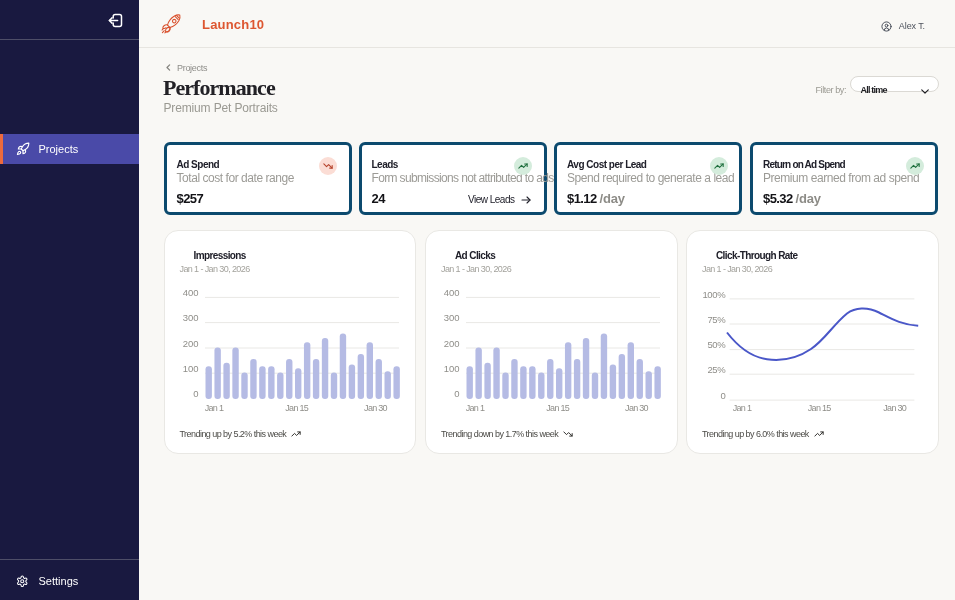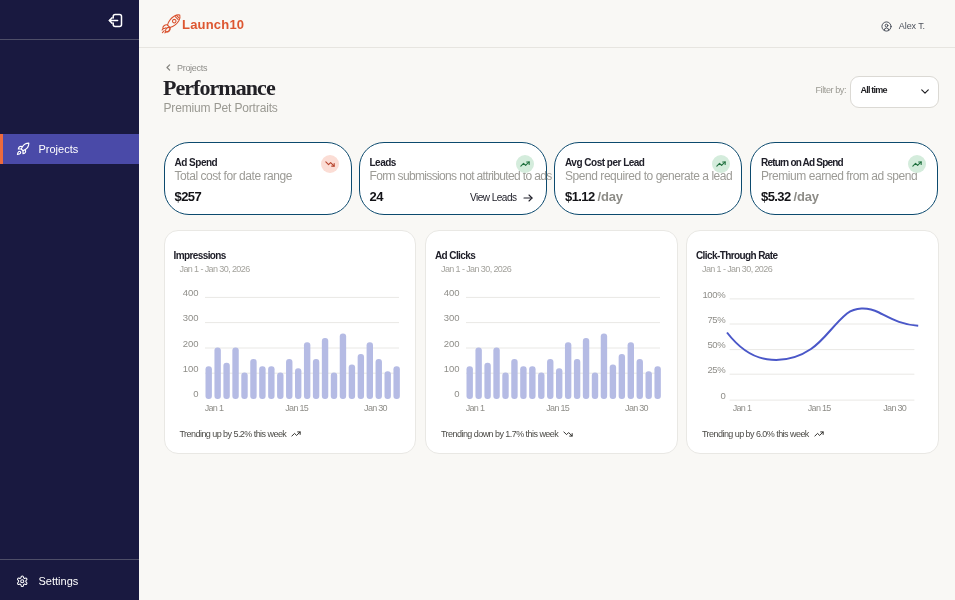--- a/index.html
+++ b/index.html
@@ -16,49 +16,49 @@
 .ni-new { top:58.5px; }
 .ni-dash { top:100px; }
 .ni-proj { top:134px; background:#4a4aa8; border-left:3px solid #ed6a3d; }
 .ni-proj span { left:35.5px; }
 .sb-sep { position:absolute; left:0; top:559px; width:139px; border-top:1px solid #4e4e68; }
 .ni-set { top:566px; }
 
 
 .header { position:absolute; left:139px; top:0; width:816px; height:48px; background:#f9f8f5; border-bottom:1px solid #e7e5e0; }
 .logo { position:absolute; left:21px; top:0; height:48px; display:flex; align-items:center; }
-.logo-text { color:#dd5630; font-size:13px; font-weight:700; letter-spacing:.2px; margin-left:0; }
+.logo-text { color:#dd5630; font-size:13px; font-weight:700; letter-spacing:.2px; margin-left:20px; }
 .user { position:absolute; right:30px; top:0; height:52px; display:flex; align-items:center; color:#4c515b; font-size:9px; font-weight:500; letter-spacing:-.1px; }
 .user svg { margin-right:7px; }
 
 
 .crumb { position:absolute; left:164px; top:62.5px; color:#8e8d89; font-size:9px; letter-spacing:-.3px; display:flex; align-items:center; }
 .crumb svg { margin-right:4px; }
 h1 { position:absolute; left:163px; top:75px; font-family:"Liberation Serif", serif; font-size:22px; font-weight:700; color:#222126; letter-spacing:-.95px; }
 .subtitle { position:absolute; left:163.5px; top:100.5px; color:#9a9992; font-size:12px; letter-spacing:-.15px; }
 .filterlabel { position:absolute; left:760px; top:85px; width:86px; text-align:right; color:#9a9992; font-size:9px; letter-spacing:-.4px; }
-.selectbox { position:absolute; left:849.5px; top:76px; width:89px; height:32px; background:#fff; border:1px solid #dbd9d4; border-radius:9px; }
+.selectbox { position:absolute; left:849.5px; top:76px; width:89px; height:16px; background:#fff; border:1px solid #dbd9d4; border-radius:9px; }
 .selectbox b { position:absolute; left:10px; top:7.5px; font-size:9px; color:#1d1d21; font-weight:700; letter-spacing:-.8px; }
 .selectbox svg { position:absolute; right:8px; top:9.5px; }
 
 
-.stat { position:absolute; top:142px; width:188px; height:73px; background:#fff; border:1px solid #0c4a6e; border-radius:25px; }
+.stat { position:absolute; top:142px; width:188px; height:73px; background:#fff; border:3px solid #0c4a6e; border-radius:6px; }
 .stat .t { position:absolute; left:10px; top:14px; font-size:10px; font-weight:700; color:#20202a; letter-spacing:-.5px; }
 .stat .d { position:absolute; left:10px; top:25.5px; font-size:12px; color:#9c9b96; letter-spacing:-.45px; white-space:nowrap; }
 .stat .v { position:absolute; left:10px; top:46px; font-size:13px; font-weight:700; color:#131317; letter-spacing:-.6px; }
 .stat .v small { font-size:13px; font-weight:700; color:#8d8c87; letter-spacing:-.2px; }
 .badge { position:absolute; right:11.5px; top:11.5px; width:18px; height:18px; border-radius:50%; display:flex; align-items:center; justify-content:center; }
 .badge.red { background:#fbddd5; }
 .badge.green { background:#d4ecdc; }
 .viewleads { position:absolute; right:12px; top:48.5px; font-size:10px; font-weight:500; color:#20202a; letter-spacing:-.5px; display:flex; align-items:center; }
 .viewleads svg { margin-left:5px; }
 
 
 .chart { position:absolute; top:230px; width:252.5px; height:224px; background:#fff; border:1px solid #e9e8e4; border-radius:14px; }
-.chart .t { position:absolute; left:9px; top:18.5px; font-size:10px; font-weight:700; color:#20202a; letter-spacing:-.6px; }
+.chart .t { position:absolute; left:29px; top:18.5px; font-size:10px; font-weight:700; color:#20202a; letter-spacing:-.6px; }
 .chart .d { position:absolute; left:15px; top:33px; font-size:9px; color:#a3a29c; letter-spacing:-.6px;text-align:right; }
 .chart .foot { position:absolute; left:15px; top:197.5px; font-size:9px; color:#4c4b47; letter-spacing:-.55px; display:flex; align-items:center; }
 .chart .foot svg { margin-left:5px; }
 .chart svg.plot { position:absolute; left:0; top:0; }
 </style>
 </head>
 <body>
 
 <div class="sidebar">
   <div class="sb-top">

